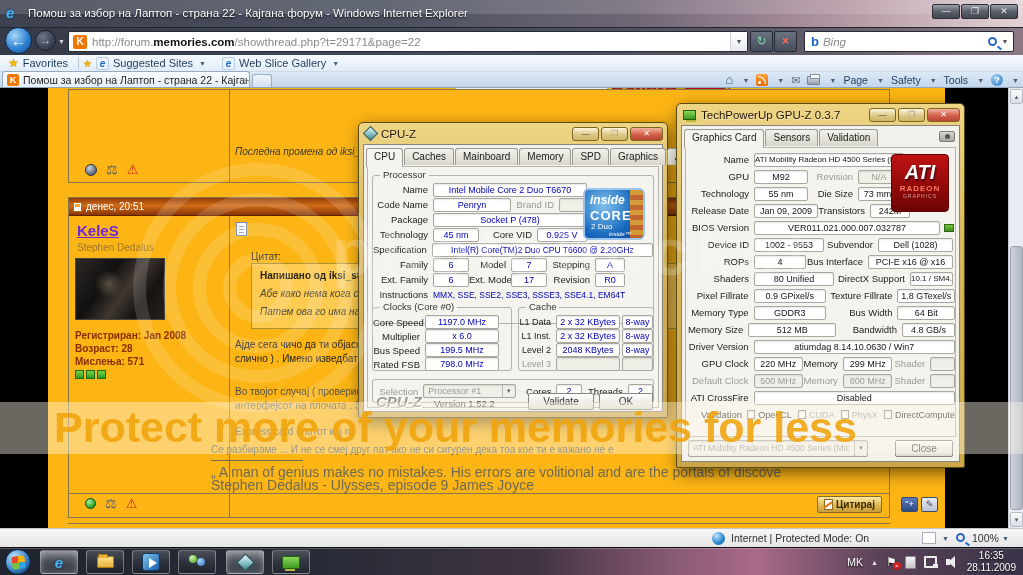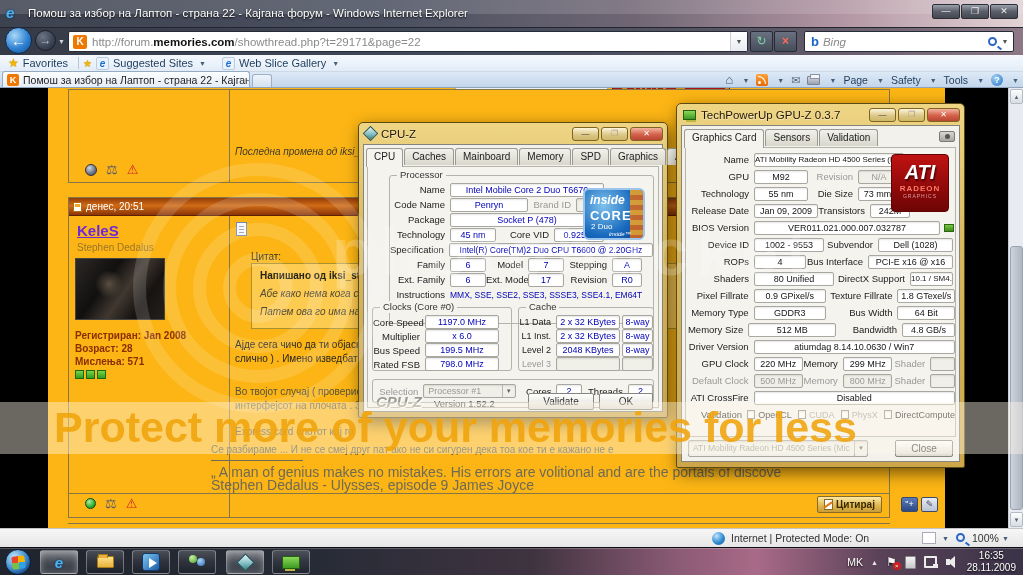--- a/index.html
+++ b/index.html
@@ -427,21 +427,21 @@
         <span class="wtab on">CPU</span>
         <span class="wtab">Caches</span>
         <span class="wtab">Mainboard</span>
         <span class="wtab">Memory</span>
         <span class="wtab">SPD</span>
         <span class="wtab">Graphics</span>
         <span class="wtab">About</span>
       </div>
       <div class="tabpage">
 
-        <div class="grp" style="left:21px;top:8px;right:4px;height:149px;padding-top:6px">
+        <div class="grp" style="left:4px;top:8px;right:4px;height:149px;padding-top:6px">
           <span class="cap">Processor</span>
           <div class="frow" style="height:15px">
             <span class="lb" style="width:60px">Name</span>
             <span class="fd" style="width:154px">Intel Mobile Core 2 Duo T6670</span>
           </div>
           <div class="frow" style="height:15px">
             <span class="lb" style="width:60px">Code Name</span>
             <span class="fd" style="width:78px">Penryn</span>
             <span class="lb gy2" style="width:48px">Brand ID</span>
             <span class="fd gy" style="width:28px"></span>

